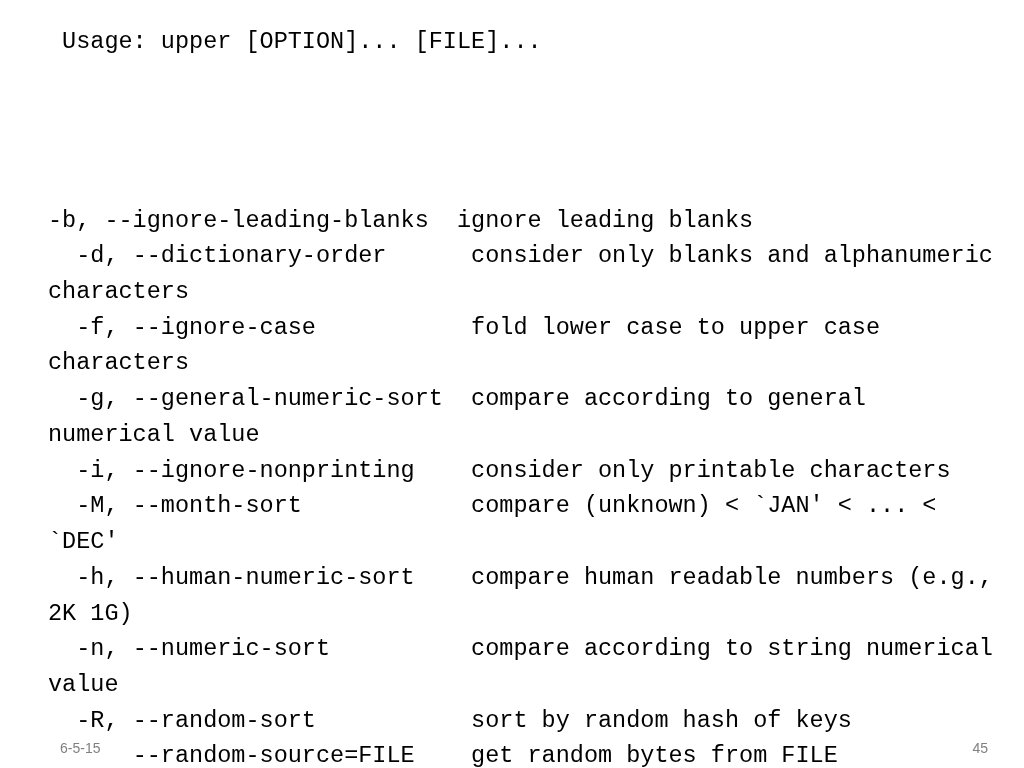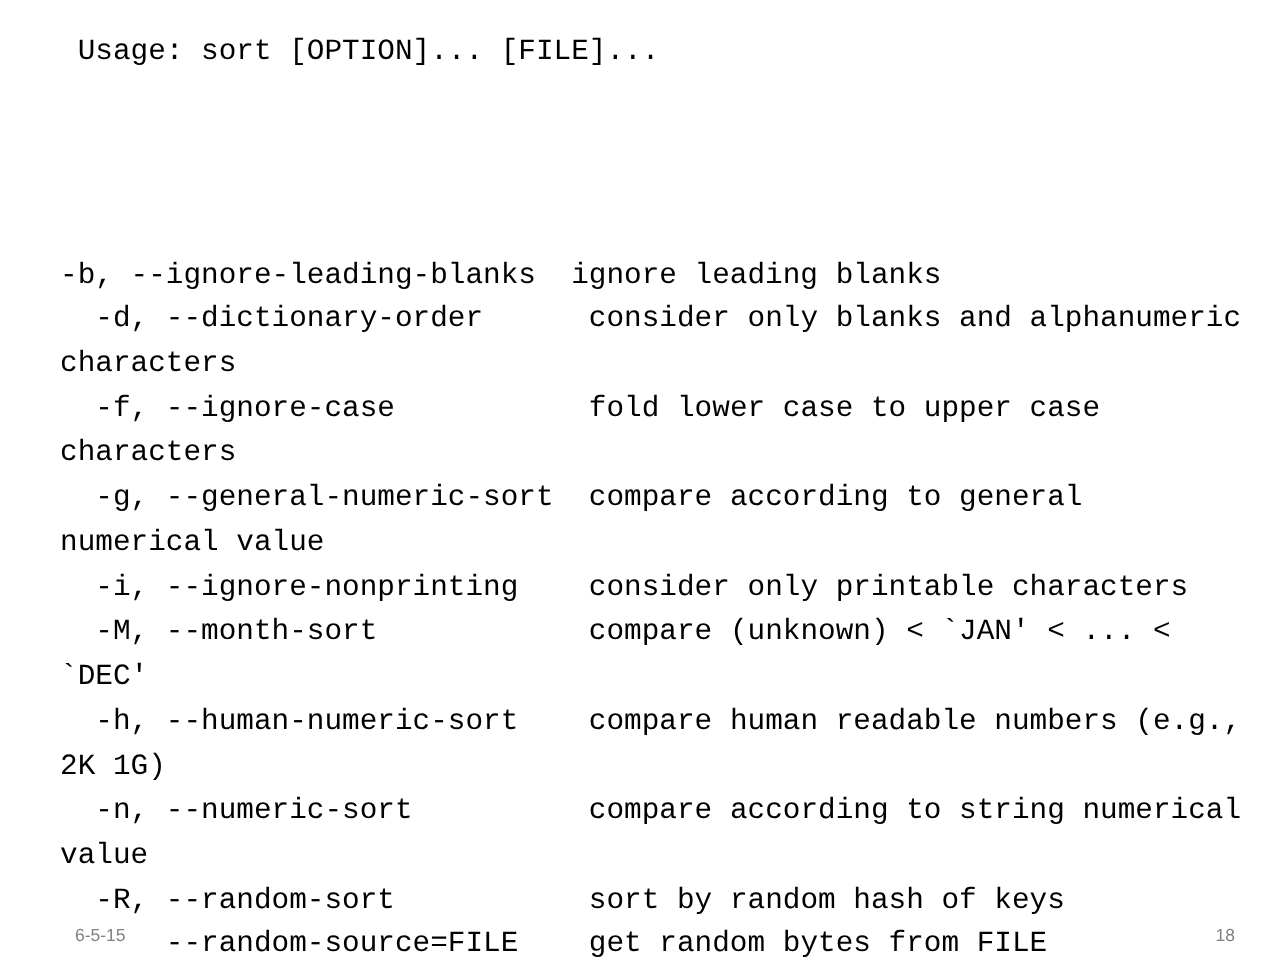--- a/index.html
+++ b/index.html
@@ -43,32 +43,32 @@
     bottom: 12px;
     font-family: Arial, Helvetica, sans-serif;
     font-size: 14px;
     color: #808080;
   }
 </style>
 </head>
 <body>
 
 <div class="slide">
-  <pre class="content"><span> Usage: sort [OPTION]... [FILE]...</span>
+  <pre class="content"><span> Usage: upper [OPTION]... [FILE]...</span>
 
 
 
 
 <span>-b, --ignore-leading-blanks  ignore leading blanks
   -d, --dictionary-order      consider only blanks and alphanumeric characters
   -f, --ignore-case           fold lower case to upper case characters
   -g, --general-numeric-sort  compare according to general numerical value
   -i, --ignore-nonprinting    consider only printable characters
   -M, --month-sort            compare (unknown) &lt; `JAN' &lt; ... &lt; `DEC'
   -h, --human-numeric-sort    compare human readable numbers (e.g., 2K 1G)
   -n, --numeric-sort          compare according to string numerical value
   -R, --random-sort           sort by random hash of keys
       --random-source=FILE    get random bytes from FILE
   -r, --reverse               reverse the result of comparisons</span></pre>
 
   <div class="footer-date">6-5-15</div>
-  <div class="footer-page">18</div>
+  <div class="footer-page">45</div>
 </div>
 
 </body></html>

